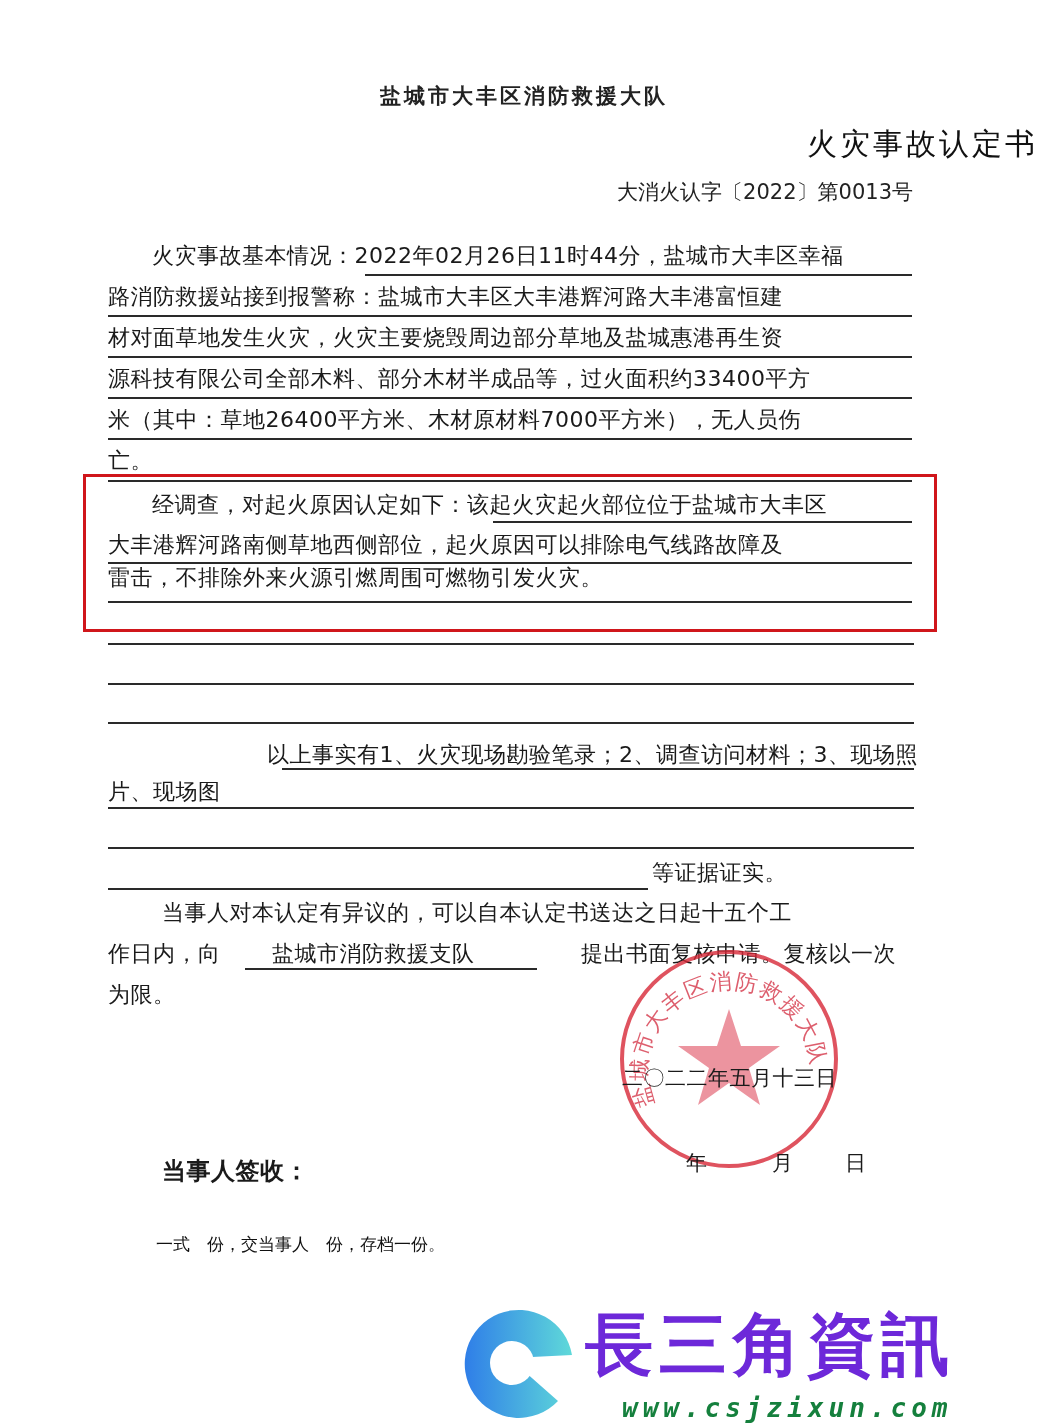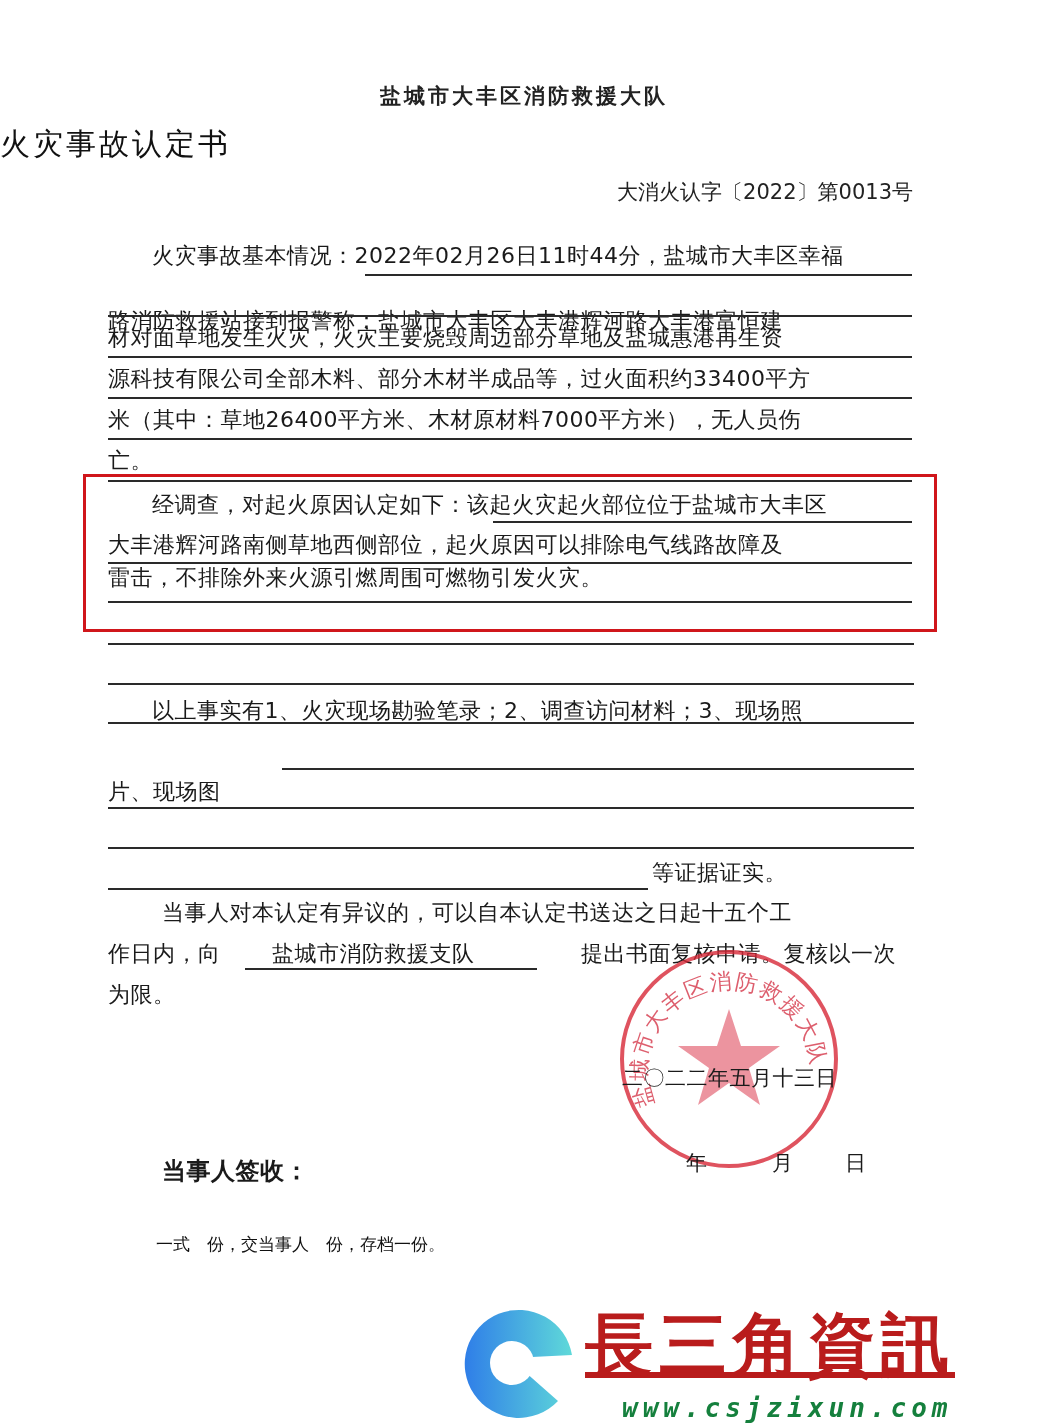--- a/index.html
+++ b/index.html
@@ -8,21 +8,21 @@
     font-family: "DejaVu Serif", "Liberation Serif", serif;
     color: #1a1a1a;
   }
   .abs { position: absolute; }
   .issuer {
     left: 0; width: 1038px; top: 82px; text-align: center;
     font-size: 21px; font-weight: bold; letter-spacing: 3px; color: #222;
     padding-left: 10px; box-sizing: border-box;
   }
   .title {
-    left: 0; width: 1038px; top: 124px; text-align: left;
+    left: 0; width: 1038px; top: 124px; text-align: right;
     font-family: "DejaVu Sans", "Liberation Sans", sans-serif;
     font-size: 30px; letter-spacing: 3px; color: #111;
   }
   .docno {
     right: 125px; top: 178px; font-size: 21px; color: #222;
     font-family: "DejaVu Sans", "Liberation Sans", sans-serif;
   }
   .line-text {
     position: absolute; left: 108px; width: 806px;
     font-size: 22px; line-height: 30px; white-space: nowrap; color: #1a1a1a;
@@ -40,42 +40,41 @@
     position: absolute; left: 620px; top: 950px; width: 218px; height: 218px;
     border-radius: 50%; border: 4px solid rgba(215,40,55,0.8); box-sizing: border-box;
   }
   .stamp svg { position: absolute; left: 0; top: 0; }
   .small-bold {
     position: absolute; font-size: 17px; font-weight: normal; color: #111;
     font-family: "DejaVu Serif", "Liberation Serif", serif;
   }
   .logo-icon { position: absolute; left: 462px; top: 1305px; width: 118px; height: 118px; }
   .logo-text {
-    position: absolute; left: 585px; top: 1304px; font-size: 68px; color: #b91c1c;
+    position: absolute; left: 585px; top: 1304px; font-size: 68px; color: #6d28d9;
     font-family: "DejaVu Serif", "Liberation Serif", serif; letter-spacing: 6px; font-weight: bold;
     line-height: 80px;
-    text-decoration: underline;
   }
   .logo-url {
     position: absolute; left: 622px; top: 1393px; font-size: 26px; color: #15803d;
     font-family: "DejaVu Sans Mono", "Liberation Mono", monospace; font-style: italic; font-weight: bold;
     letter-spacing: 5px;
   }
 </style>
 </head>
 <body>
 
 <div class="abs issuer">盐城市大丰区消防救援大队</div>
 <div class="abs title">火灾事故认定书</div>
 <div class="abs docno">大消火认字〔2022〕第0013号</div>
 
 <div>
   <div class="line-text" style="top:241px; left:152px; width:760px;">火灾事故基本情况：2022年02月26日11时44分，盐城市大丰区幸福</div>
   <div class="rule" style="left:365px; width:547px; top:274px;"></div>
-  <div class="line-text" style="top:282px;margin-top:24px;">路消防救援站接到报警称：盐城市大丰区大丰港辉河路大丰港富恒建</div>
+  <div class="line-text" style="top:282px;">路消防救援站接到报警称：盐城市大丰区大丰港辉河路大丰港富恒建</div>
   <div class="rule" style="left:108px; width:804px; top:315px;"></div>
   <div class="line-text" style="top:323px;">材对面草地发生火灾，火灾主要烧毁周边部分草地及盐城惠港再生资</div>
   <div class="rule" style="left:108px; width:804px; top:356px;"></div>
   <div class="line-text" style="top:364px;">源科技有限公司全部木料、部分木材半成品等，过火面积约33400平方</div>
   <div class="rule" style="left:108px; width:804px; top:397px;"></div>
   <div class="line-text" style="top:405px;">米（其中：草地26400平方米、木材原材料7000平方米），无人员伤</div>
   <div class="rule" style="left:108px; width:804px; top:438px;"></div>
   <div class="line-text" style="top:446px;">亡。</div>
 </div>
 
@@ -88,21 +87,21 @@
   <div class="rule" style="left:108px; width:804px; top:562px;"></div>
   <div class="line-text" style="top:563px;">雷击，不排除外来火源引燃周围可燃物引发火灾。</div>
   <div class="rule" style="left:108px; width:804px; top:601px;"></div>
 </div>
 
 <div class="rule" style="left:108px; width:806px; top:643px;"></div>
 <div class="rule" style="left:108px; width:806px; top:683px;"></div>
 <div class="rule" style="left:108px; width:806px; top:722px;"></div>
 
 <div>
-  <div class="line-text" style="top:696px; left:152px; width:766px;">以上事实有1、火灾现场勘验笔录；2、调查访问材料；3、现场照</div>
+  <div class="line-text" style="top:740px; left:152px; width:766px;text-align:right;">以上事实有1、火灾现场勘验笔录；2、调查访问材料；3、现场照</div>
   <div class="rule" style="left:282px; width:632px; top:768px;"></div>
   <div class="line-text" style="top:777px;">片、现场图</div>
   <div class="rule" style="left:108px; width:806px; top:807px;"></div>
   <div class="rule" style="left:108px; width:806px; top:847px;"></div>
   <div class="line-text" style="top:858px; left:652px; width:200px;">等证据证实。</div>
   <div class="rule" style="left:108px; width:540px; top:888px;"></div>
 </div>
 
 <div>
   <div class="line-text" style="top:898px; left:162px; width:752px;">当事人对本认定有异议的，可以自本认定书送达之日起十五个工</div>

